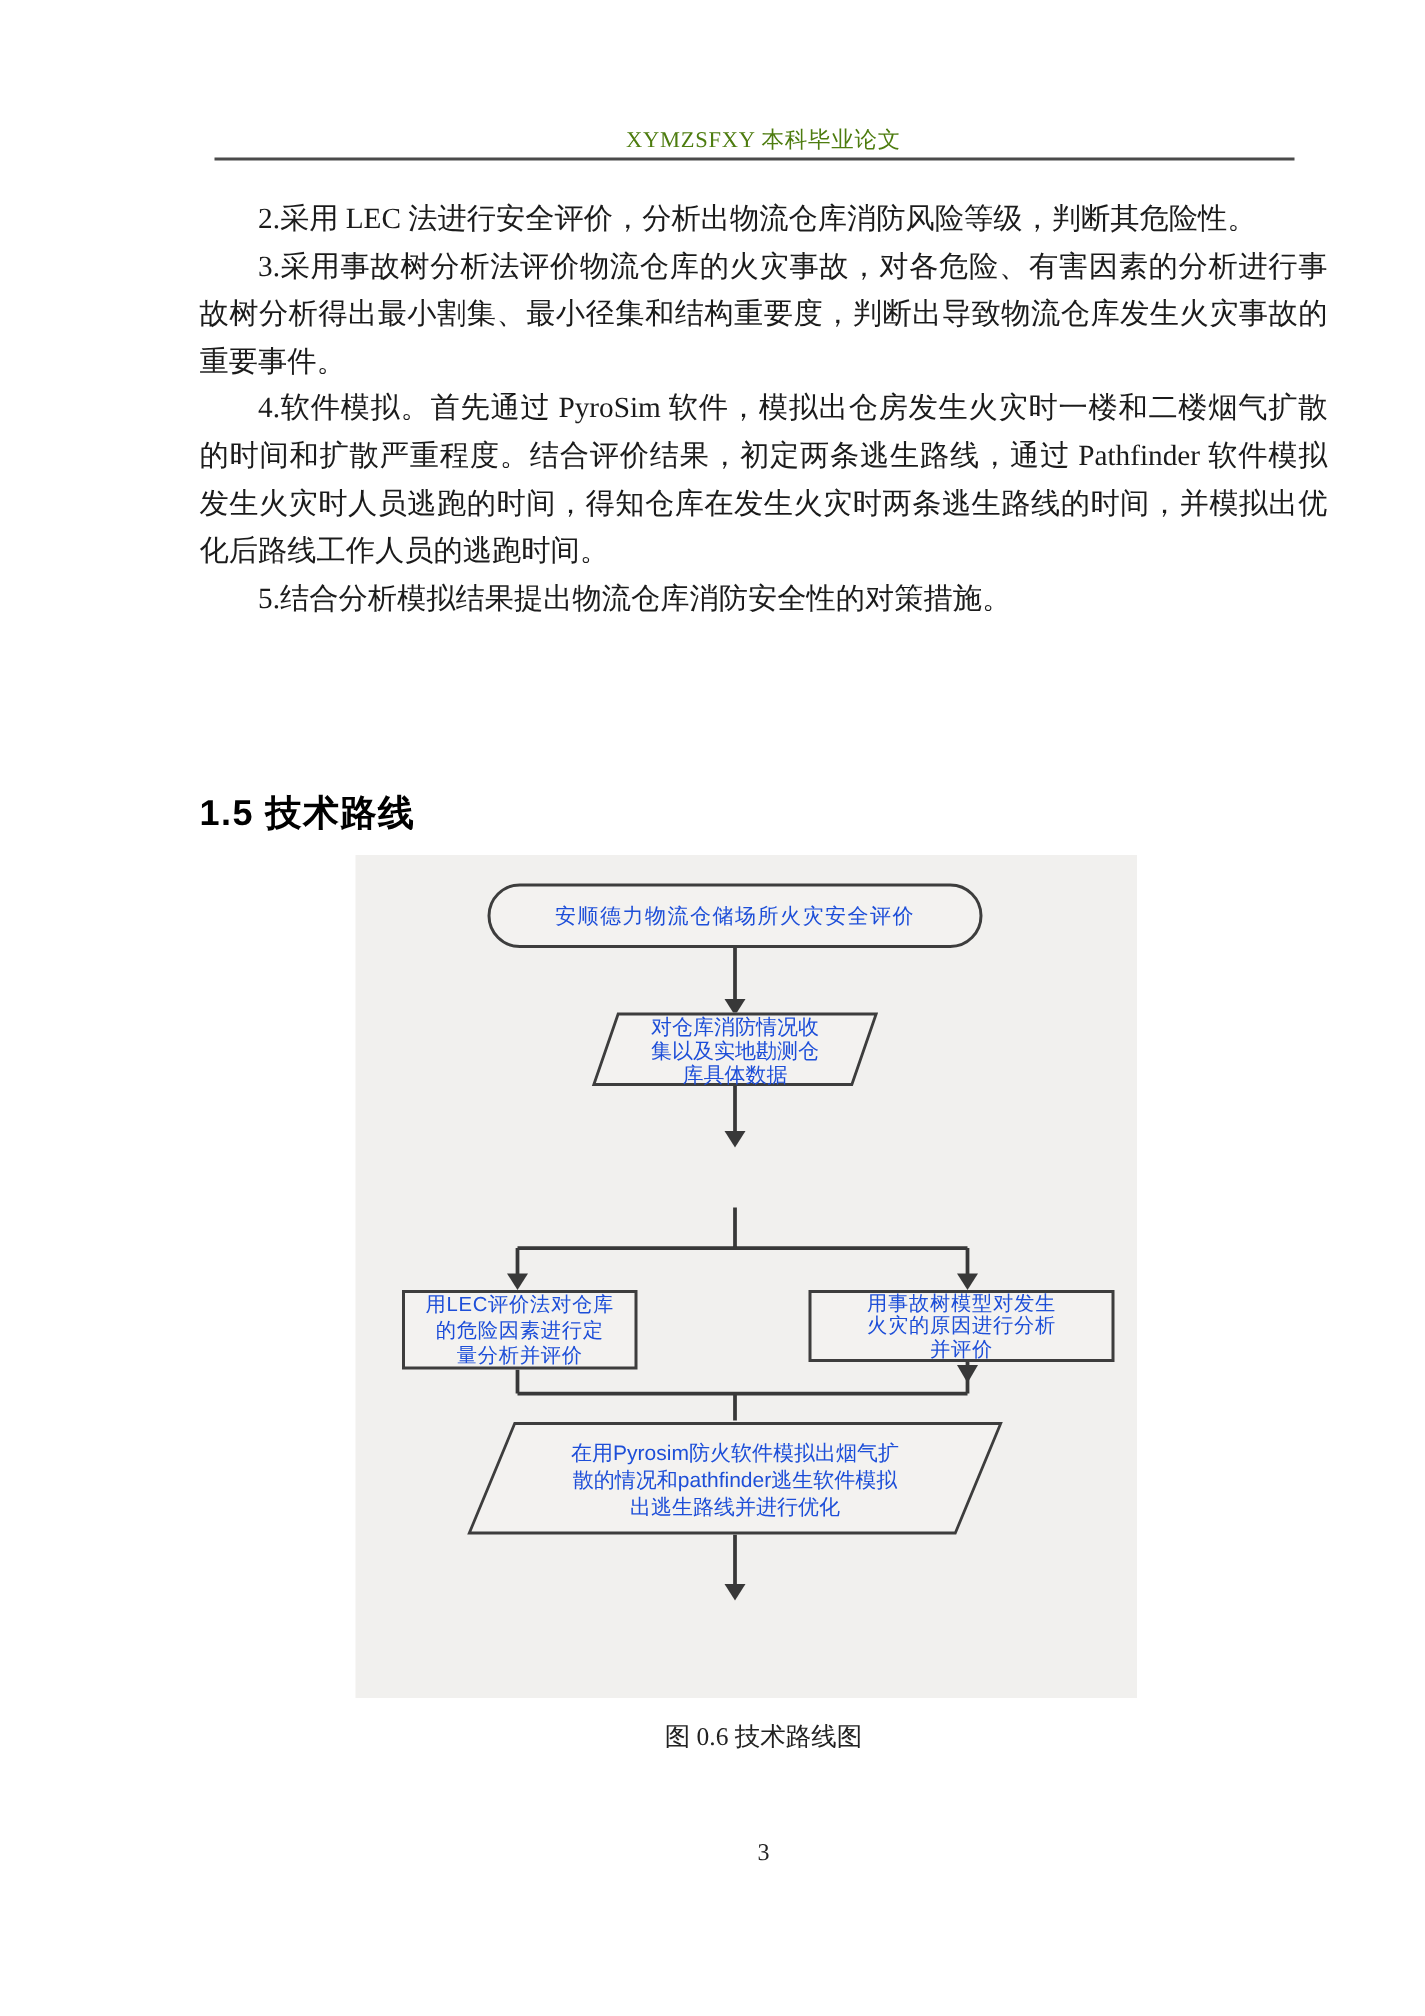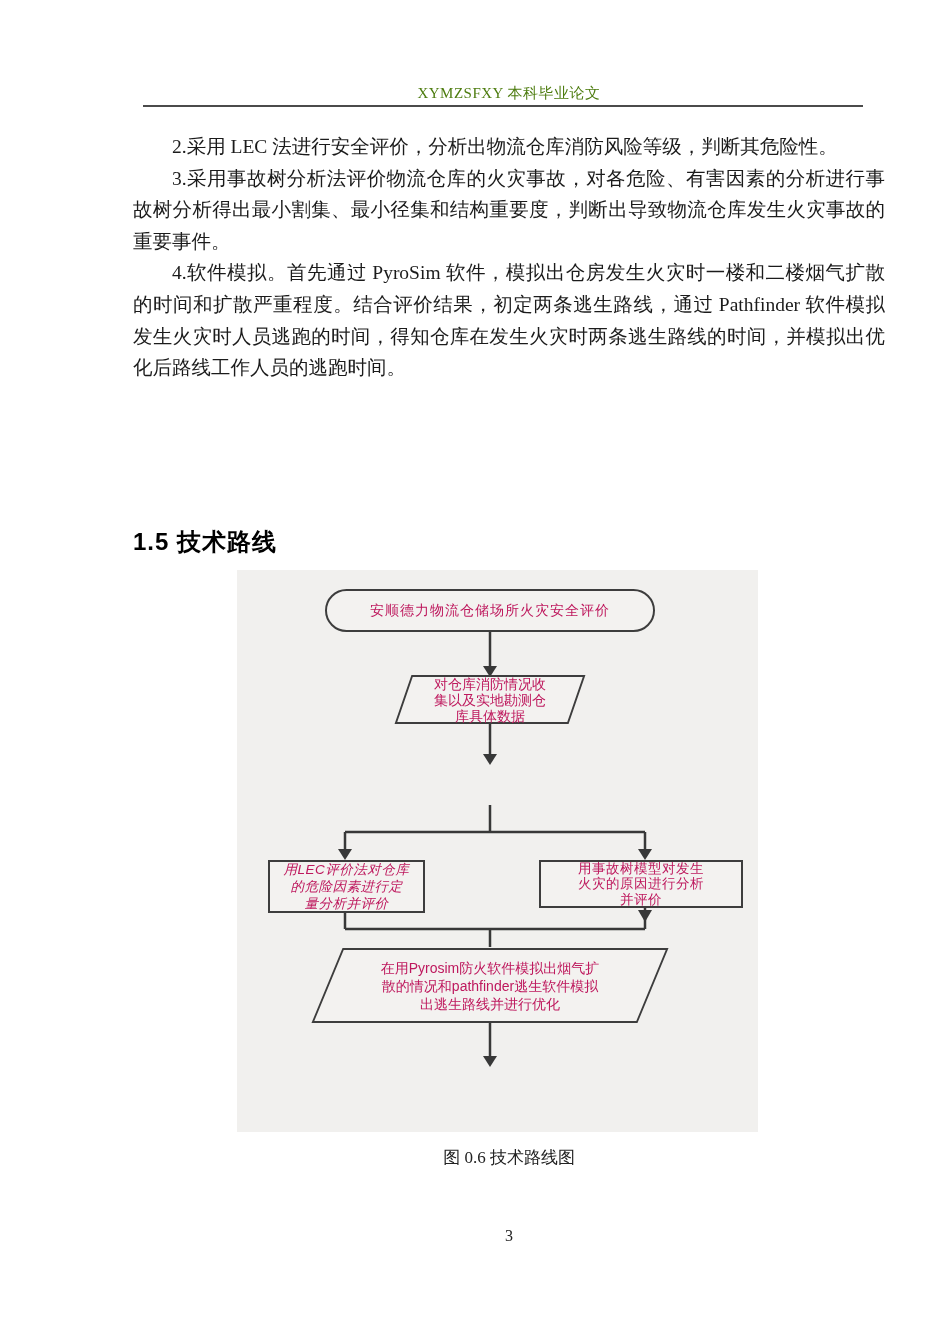--- a/index.html
+++ b/index.html
@@ -22,21 +22,21 @@
   }
   .body-text p { text-indent:2em; margin:0; }
   .section-heading {
     position:absolute; left:133px; top:526px;
     font-family:"Liberation Sans", sans-serif; font-weight:bold;
     font-size:24px; color:#000; letter-spacing:1px;
   }
   .flow-panel {
     position:absolute; left:237px; top:570px; width:521px; height:562px;
     background:#f1f0ee;
-    font-family:"Liberation Sans", sans-serif; color:#be185d;
+    font-family:"Liberation Sans", sans-serif; color:#1d4ed8;
   }
   .flow-panel svg.connectors { position:absolute; left:0; top:0; }
   .node { position:absolute; }
   .node .label {
     position:absolute; inset:0; display:flex; align-items:center; justify-content:center;
     text-align:center; white-space:pre-line; z-index:2;
   }
   .stadium {
     background:#f3f2f0; border:2.5px solid #3d3d3d; border-radius:22px;
   }
@@ -44,21 +44,21 @@
   .pgram .bg {
     position:absolute; top:0; bottom:0; background:#f3f2f0;
     border:2px solid #3d3d3d; z-index:1;
   }
   .pgram-1 .bg { left:8px; right:8px; transform:skewX(-19deg); }
   .pgram-2 .bg { left:15px; right:15px; transform:skewX(-22.5deg); }
   
   .n-start    { left:88px;  top:19px;  width:330px; height:43px; font-size:14px; letter-spacing:1px; }
   .n-collect  { left:158px; top:105px; width:190px; height:49px; font-size:14px; line-height:16px; }
   .n-survey   { left:143px; top:194px; width:220px; height:41px; font-size:13.5px; line-height:13.5px; letter-spacing:1px; }
-  .n-lec      { left:31px;  top:290px; width:157px; height:53px; font-size:13.5px; line-height:17px; letter-spacing:0.5px;font-style:italic; }
+  .n-lec      { left:31px;  top:290px; width:157px; height:53px; font-size:13.5px; line-height:17px; letter-spacing:0.5px; }
   .n-fta      { left:302px; top:290px; width:204px; height:48px; font-size:13.5px; line-height:15.5px; letter-spacing:0.5px; }
   .n-simulate { left:75px;  top:378px; width:356px; height:75px; font-size:14px; line-height:18px; }
   .n-end      { left:193px; top:496px; width:120px; height:44px; font-size:13.5px; line-height:16px; }
   .figure-caption {
     position:absolute; left:133px; top:1146px; width:752px;
     text-align:center; font-size:17px; color:#222;
   }
   .page-number {
     position:absolute; left:133px; top:1227px; width:752px;
     text-align:center; font-size:16px; color:#222;
@@ -69,20 +69,21 @@
 
 <div class="page">
 
   <div class="header-title">XYMZSFXY 本科毕业论文</div>
   <div class="header-rule"></div>
 
   <div class="body-text">
     <p>2.采用 LEC 法进行安全评价，分析出物流仓库消防风险等级，判断其危险性。</p>
     <p>3.采用事故树分析法评价物流仓库的火灾事故，对各危险、有害因素的分析进行事故树分析得出最小割集、最小径集和结构重要度，判断出导致物流仓库发生火灾事故的重要事件。</p>
     <p>4.软件模拟。首先通过 PyroSim 软件，模拟出仓房发生火灾时一楼和二楼烟气扩散的时间和扩散严重程度。结合评价结果，初定两条逃生路线，通过 Pathfinder 软件模拟发生火灾时人员逃跑的时间，得知仓库在发生火灾时两条逃生路线的时间，并模拟出优化后路线工作人员的逃跑时间。</p>
+    <p>5.结合分析模拟结果提出物流仓库消防安全性的对策措施。</p>
   </div>
 
   <div class="section-heading">1.5 技术路线</div>
 
   <div class="flow-panel">
 
     <svg class="connectors" width="521" height="562" viewBox="0 0 521 562" fill="none" stroke="#383838" stroke-width="2.5">
 
       <path d="M253,62 L253,97"></path>
       <polygon points="246,96 260,96 253,107" fill="#383838" stroke="none"></polygon>

